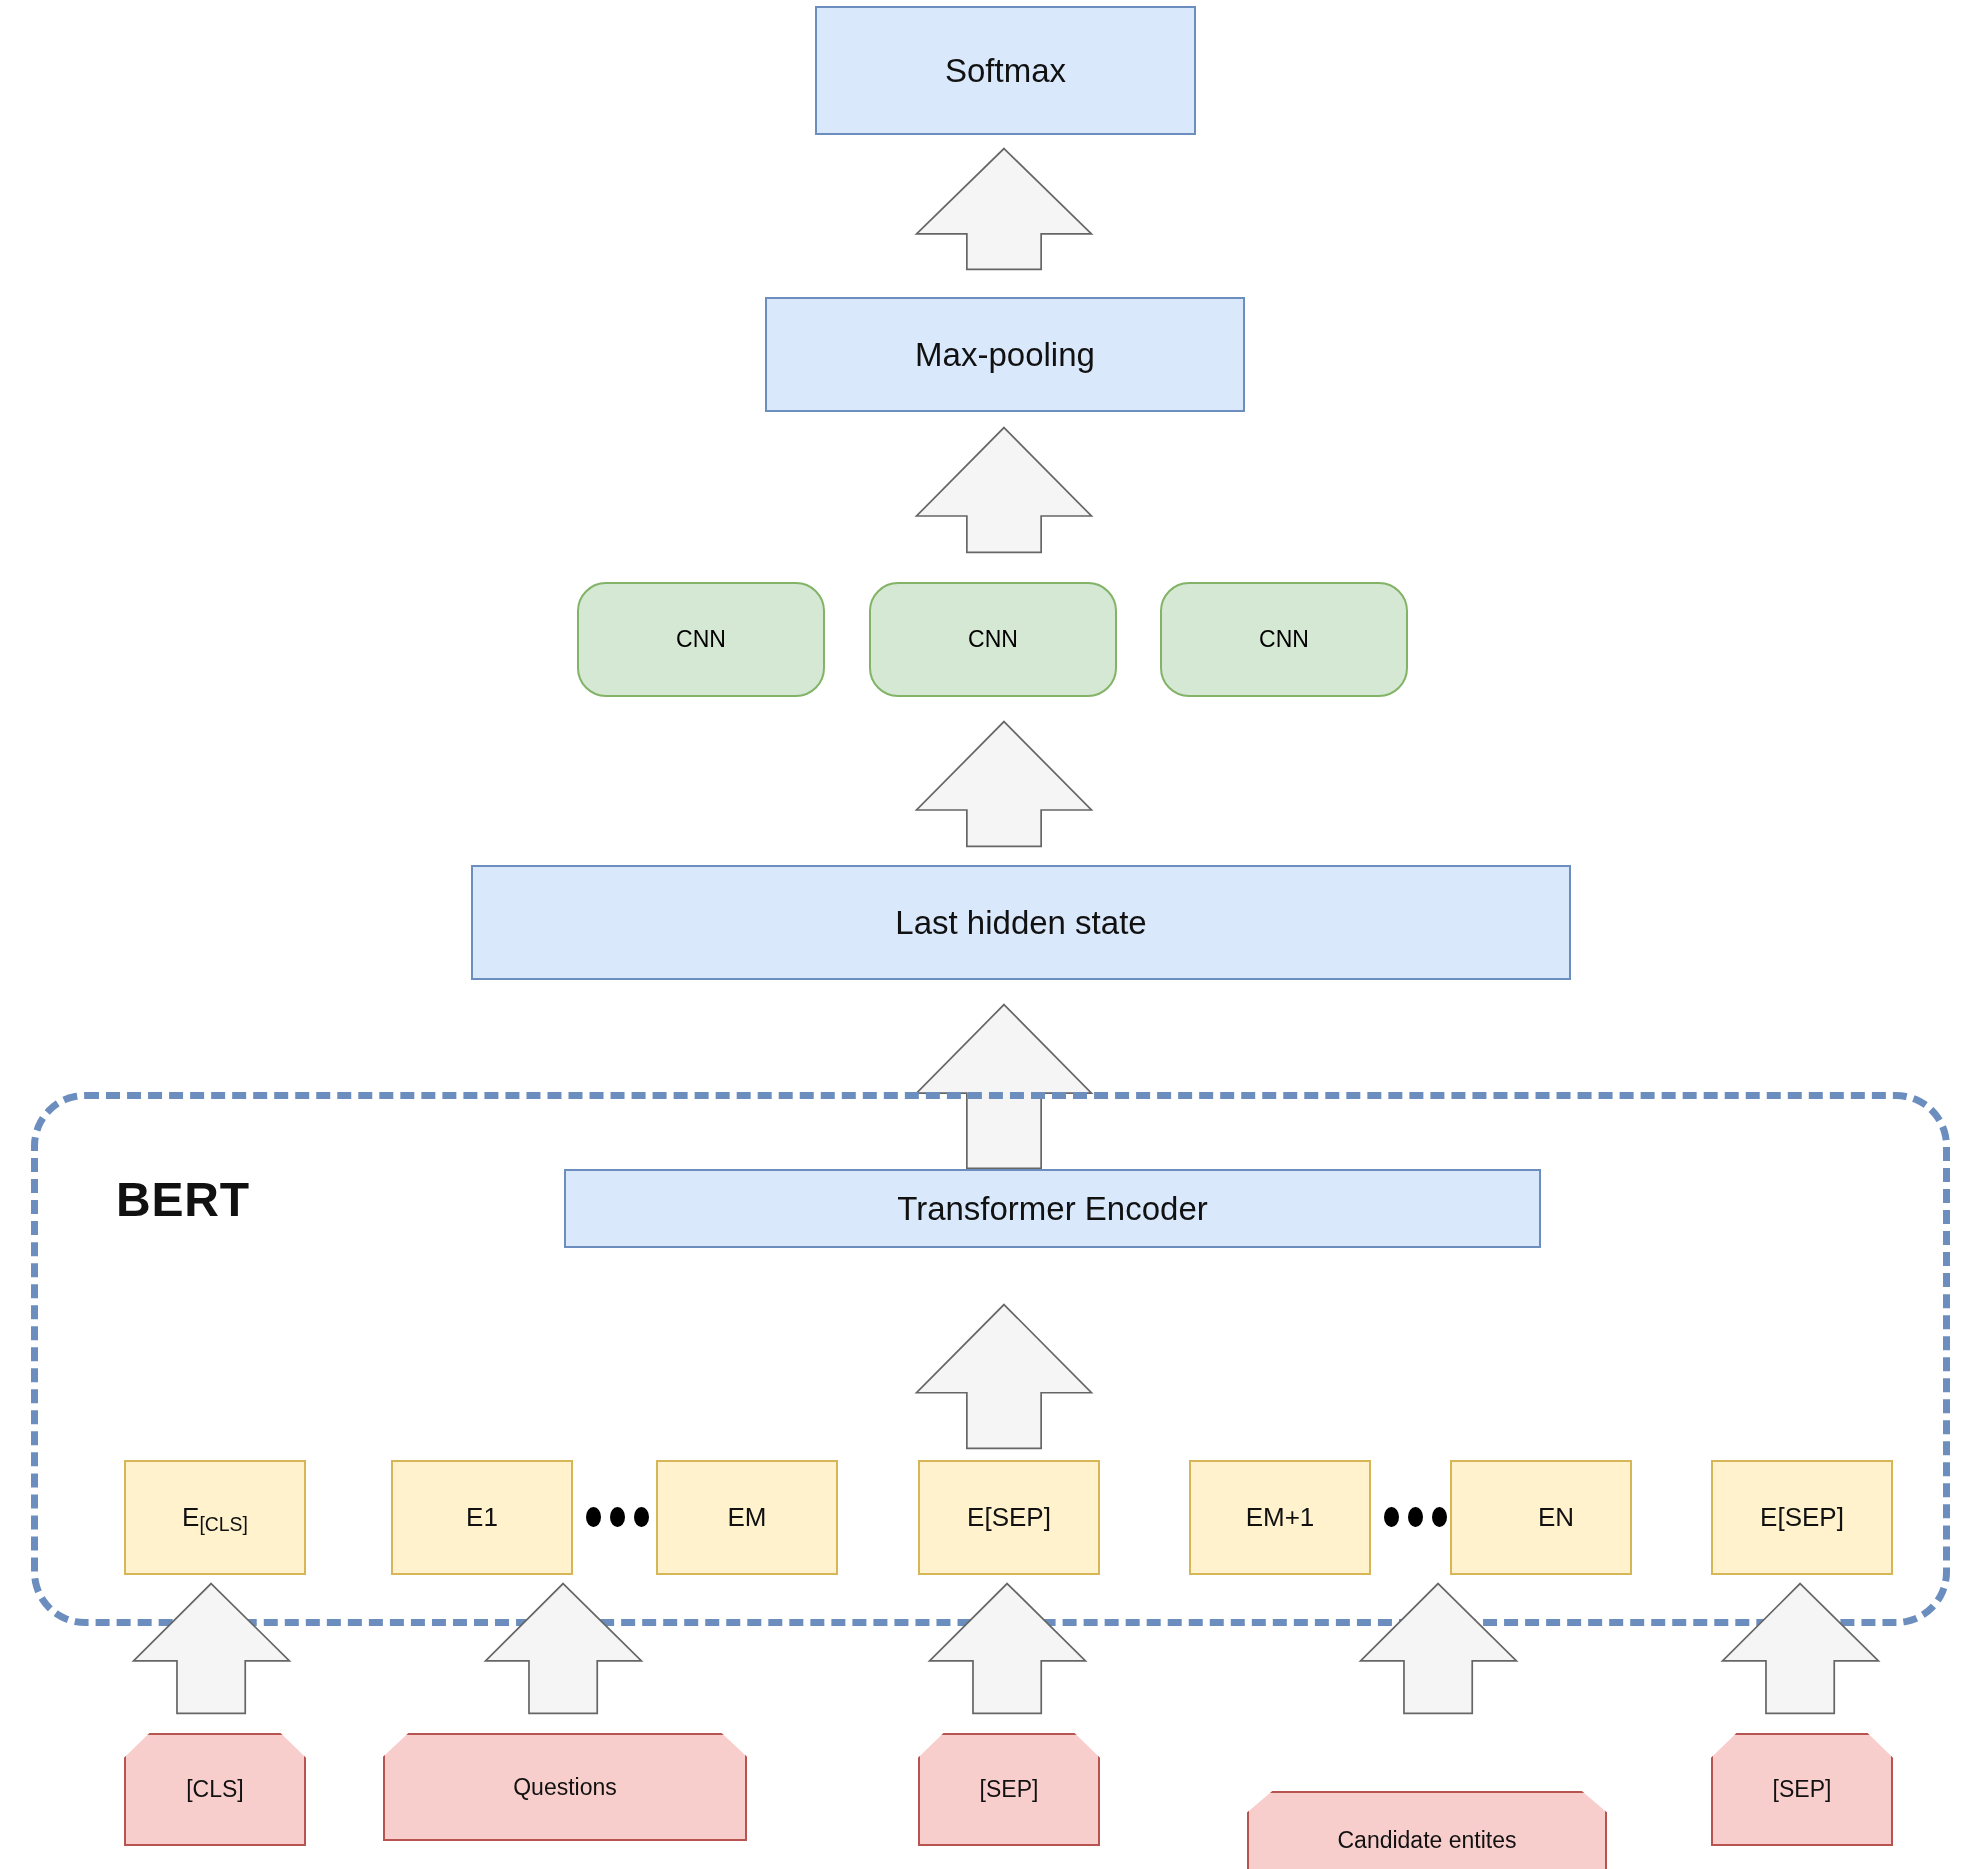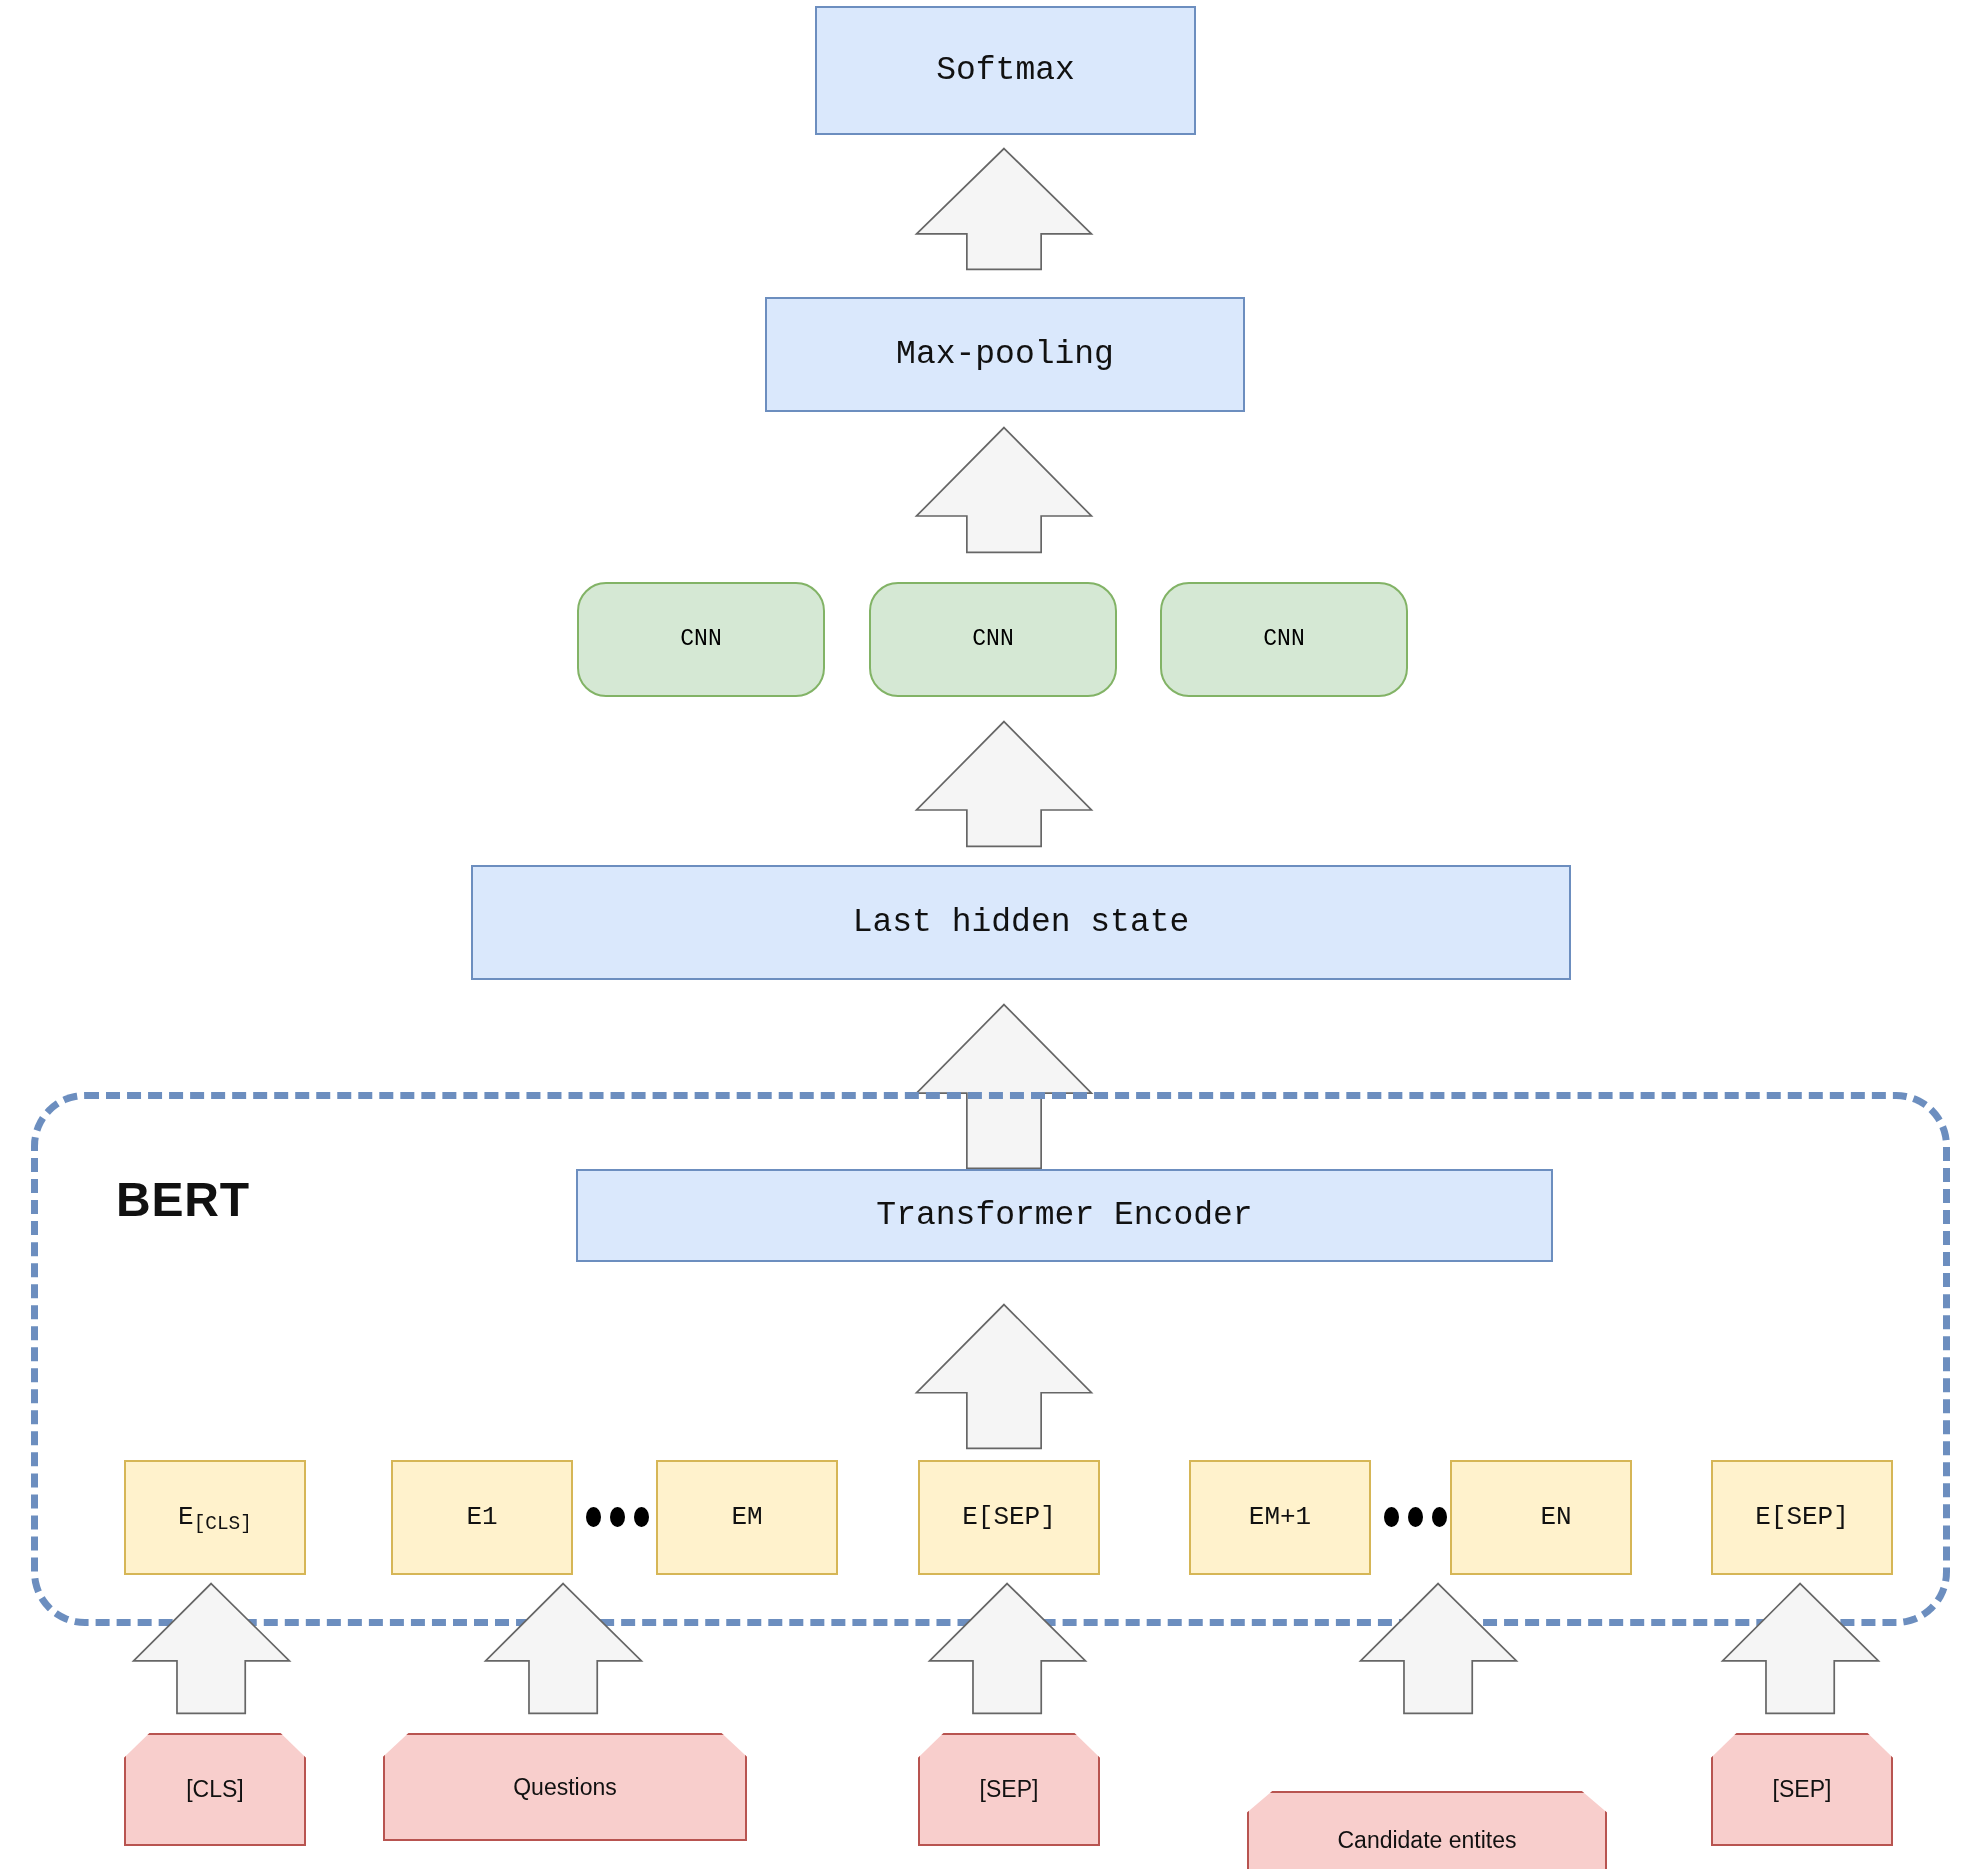--- a/index.html
+++ b/index.html
@@ -23,21 +23,20 @@
     box-sizing: border-box;
     display: flex;
     align-items: center;
     justify-content: center;
     text-align: center;
     line-height: 1.15;
   }
   .box {
     border-width: 2.3px;
     border-style: solid;
-    font-family: Liberation Mono, monospace;
   }
   .blue-box {
     background: #dae8fc;
     border-color: #6c8ebf;
     font-size: 33px;
     color: #111111;
   }
   .green-box {
     background: #d5e8d4;
     border-color: #82b366;
@@ -162,21 +161,21 @@
 
   <div class="arrow" style="left:915px; top:1003px; width:178px; height:167px;">
     <svg viewBox="0 0 230 215" preserveAspectRatio="none">
       <path class="arrow-path" d="M115 2 L228 116 L163 116 L163 213 L67 213 L67 116 L2 116 Z"></path>
     </svg>
   </div>
 
   <div class="bert-container" style="left:31px; top:1092px; width:1919px; height:534px;"></div>
   <div class="bert-label" style="left:116px; top:1172px;font-weight:bold;">BERT</div>
 
-  <div class="node box blue-box" style="left:576px; top:1169px; width:977px; height:93px;">
+  <div class="node box blue-box" style="left:564px; top:1169px; width:977px; height:79px;">
     <span>Transformer Encoder</span>
   </div>
 
   <div class="arrow" style="left:915px; top:1303px; width:178px; height:147px;">
     <svg viewBox="0 0 230 190" preserveAspectRatio="none">
       <path class="arrow-path" d="M115 2 L228 116 L163 116 L163 188 L67 188 L67 116 L2 116 Z"></path>
     </svg>
   </div>
 
   <div class="node box yellow-box" style="left:124px; top:1460px; width:182px; height:115px;">

